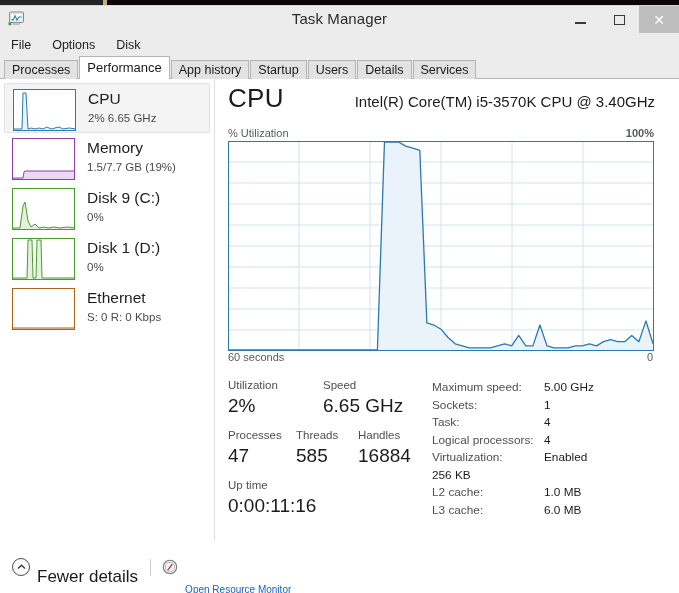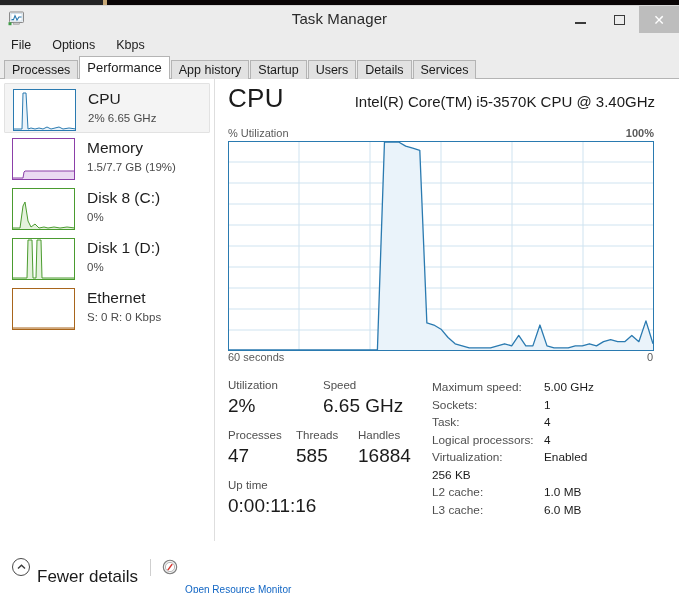--- a/index.html
+++ b/index.html
@@ -381,21 +381,21 @@
       <div class="glyph-max"></div>
     </div>
     <div class="win-btn" id="btn-close">
       <div class="glyph-close">✕</div>
     </div>
   </div>
 
   <div id="menubar">
     <div class="menu-item">File</div>
     <div class="menu-item">Options</div>
-    <div class="menu-item">Kbps</div>
+    <div class="menu-item">Disk</div>
   </div>
 
   <div id="tabstrip">
     <div class="tab">Processes</div>
     <div class="tab active">Performance</div>
     <div class="tab">App history</div>
     <div class="tab">Startup</div>
     <div class="tab">Users</div>
     <div class="tab">Details</div>
     <div class="tab">Services</div>
@@ -432,21 +432,21 @@
       </div>
       <div class="side-item">
         <div class="spark">
             <svg width="63" height="42" viewBox="0 0 63 42">
               <polygon points="0,41 0,40 8,40 11,18 13,14 16,33 19,39 23,36 27,40 32,39 36,40 42,39 48,40 55,39 63,40 63,41" fill="#e4f2dc"></polygon>
               <polyline points="0,40 8,40 11,18 13,14 16,33 19,39 23,36 27,40 32,39 36,40 42,39 48,40 55,39 63,40" fill="none" stroke="#4a9b2f" stroke-width="1"></polyline>
               <rect x="0.5" y="0.5" width="62" height="41" fill="none" stroke="#4a9b2f" stroke-width="1"></rect>
             </svg>
           </div>
         <div class="side-text">
-          <div class="side-title">Disk 8 (C:)</div>
+          <div class="side-title">Disk 9 (C:)</div>
           <div class="side-sub">0%</div>
         </div>
       </div>
       <div class="side-item">
         <div class="spark">
             <svg width="63" height="42" viewBox="0 0 63 42">
               <polygon points="0,41 0,40 15,40 16,2 20,2 21,40 24,40 25,2 29,2 30,40 40,40 63,40 63,41" fill="#e4f2dc"></polygon>
               <polyline points="0,40 15,40 16,2 20,2 21,40 24,40 25,2 29,2 30,40 40,40 63,40" fill="none" stroke="#4a9b2f" stroke-width="1"></polyline>
               <rect x="0.5" y="0.5" width="62" height="41" fill="none" stroke="#4a9b2f" stroke-width="1"></rect>
             </svg>

